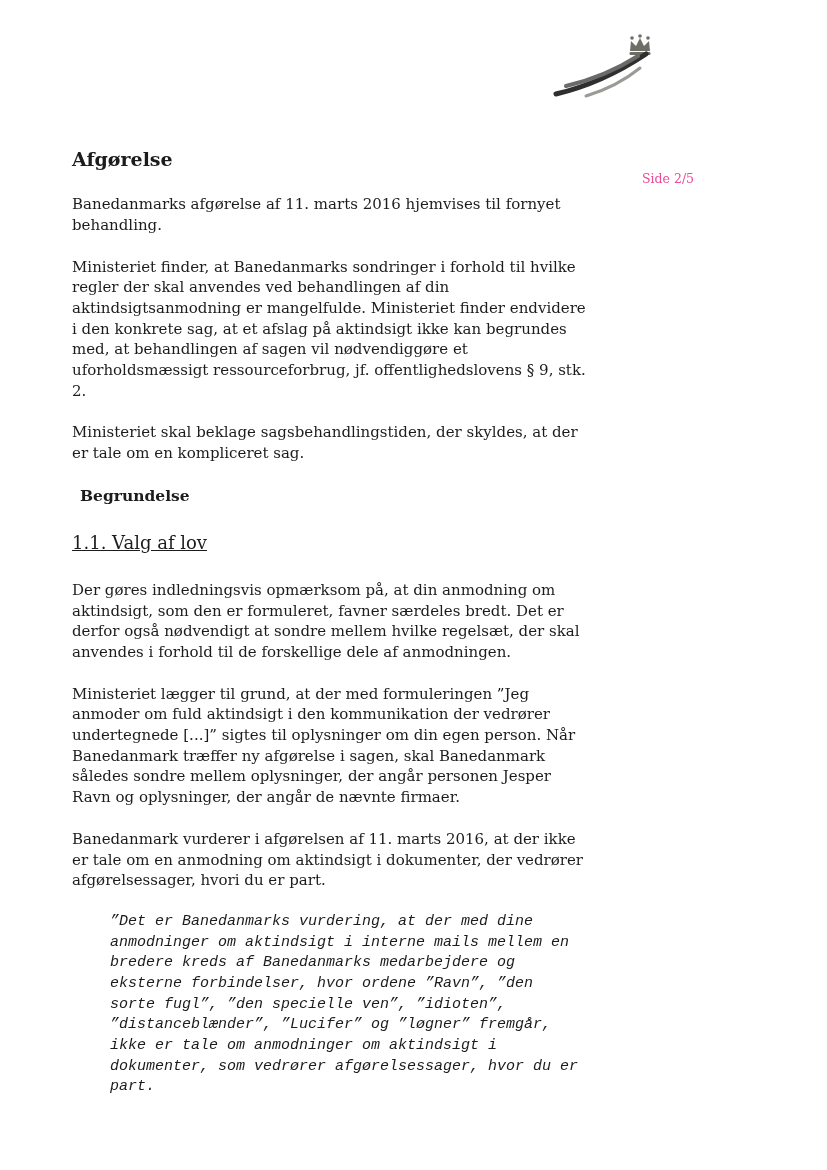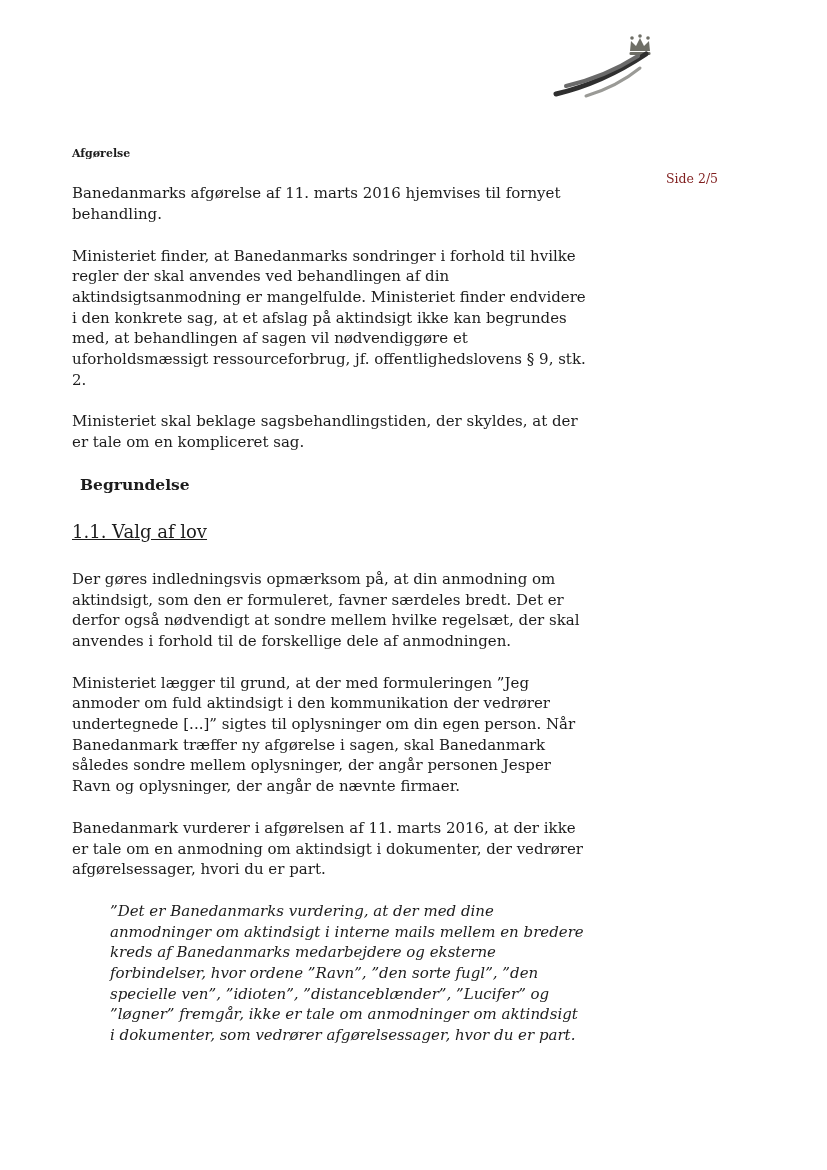--- a/index.html
+++ b/index.html
@@ -18,59 +18,60 @@
   }
   .logo {
     position: absolute;
     left: 552px;
     top: 34px;
     width: 100px;
     height: 66px;
   }
   .side-label {
     position: absolute;
-    left: 666px;
+    left: 642px;
     top: 171px;
     font-size: 12.5px;
-    color: #7f1d1d;
+    color: #ec4899;
   }
   .content {
     position: absolute;
     left: 72px;
     top: 146px;
     width: 514px;
     font-size: 15px;
     line-height: 1.38;
   }
   .content p {
     margin: 0 0 21px 0;
   }
   .h-main {
     font-weight: bold;
-    font-size: 11px;
+    font-size: 19px;
     margin: 0 0 22px 0;
   }
   .h-begrundelse {
     font-weight: bold;
     font-size: 15.5px;
     margin: 6px 0 25px 8px;
   }
   .h-sub {
     font-weight: normal;
     text-decoration: underline;
     font-size: 18px;
     margin: 0 0 24px 0;
   }
   .quote-block {
     margin-left: 38px;
     width: 476px;
     font-style: italic;
   }
   .quote-block p {
     margin: 4px 0 22px 0;
+    font-family: Liberation Mono, monospace;
   }
 </style>
 </head>
 <body>
 
 <div class="page">
 
   <div class="logo">
     <svg width="100" height="66" viewBox="0 0 100 66" xmlns="http://www.w3.org/2000/svg">
 

